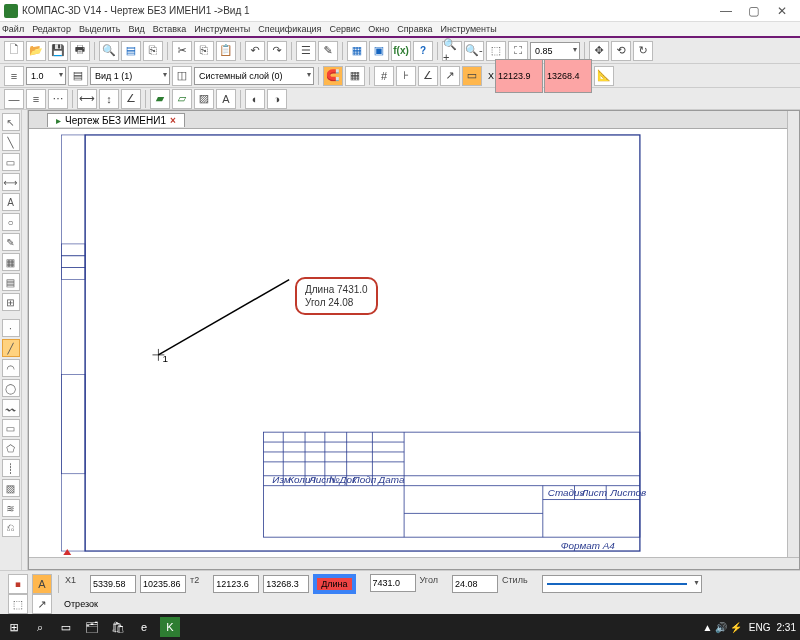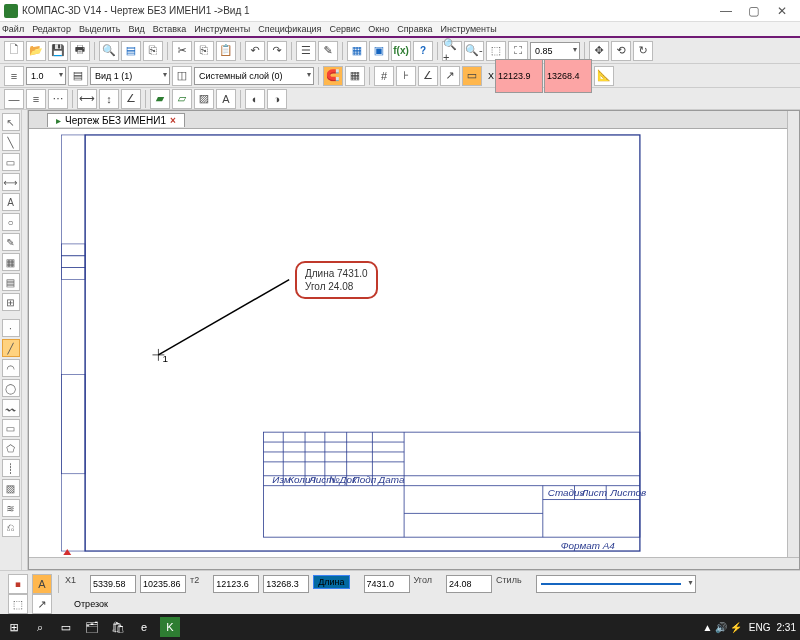--- a/index.html
+++ b/index.html
@@ -22,29 +22,29 @@
 .lpanel{width:22px;background:#eaeaea;border-right:1px solid #ccc;display:flex;flex-direction:column;padding-top:2px}
 .lpanel .lt{width:18px;height:18px;margin:1px auto;background:#fefefe;border:1px solid #bbb;display:flex;align-items:center;justify-content:center;font-size:10px;color:#555}
 .lt.sel{background:#ffd27f;border-color:#e6a23c}
 .lpanel2{width:6px;background:#eaeaea;border-right:1px solid #ccc}
 .canvas-wrap{flex:1;background:#fff;position:relative;border:1px solid #999}
 .tabbar{height:18px;background:#e0e0e0;display:flex;align-items:center;padding:0 18px;border-bottom:1px solid #aaa}
 .tab{background:#fff;border:1px solid #999;border-bottom:none;padding:1px 8px;font-size:9px;display:flex;align-items:center;gap:4px}
 .tab .x{color:#c0392b;font-weight:bold;cursor:pointer}
 .canvas{position:absolute;left:18px;top:18px;right:14px;bottom:14px;background:#fff}
 svg.drawing{position:absolute;left:0;top:0;width:100%;height:100%}
-.tooltip{position:absolute;left:248px;top:132px;background:#fff;border:2px solid #c0392b;border-radius:10px;padding:4px 8px;font-size:9px;line-height:1.3;color:#333}
+.tooltip{position:absolute;left:248px;top:148px;background:#fff;border:2px solid #c0392b;border-radius:10px;padding:4px 8px;font-size:9px;line-height:1.3;color:#333}
 .hscroll{position:absolute;left:0;right:0;bottom:0;height:12px;background:#e8e8e8;border-top:1px solid #bbb}
 .vscroll{position:absolute;top:0;bottom:0;right:0;width:12px;background:#e8e8e8;border-left:1px solid #bbb}
 .bottombar{background:#eaeaea;border-top:1px solid #ccc;padding:2px 8px}
 .propbar{display:flex;align-items:center;gap:4px;height:22px}
 .field{display:flex;align-items:flex-start;gap:14px}
 .field label{font-size:9px;color:#444}
 .field input{width:46px;height:16px;border:1px solid #999;font-size:9px;padding:8px 2px}
-.btn-y{background:#0369a1;border:1px solid #3b82f6;padding:1px 4px;font-size:9px}
+.btn-y{background:#ef4444;border:4px solid #3b82f6;padding:1px 4px;font-size:9px}
 .statusbar{height:16px;background:#f0f0f0;border-top:1px solid #ccc;padding:0 6px;font-size:9px;color:#555;display:flex;align-items:center}
 .taskbar{position:absolute;bottom:0;left:0;right:0;height:26px;background:#1f1f1f;display:flex;align-items:center;padding:0 4px;gap:6px}
 .taskbar .ti{width:20px;height:20px;display:flex;align-items:center;justify-content:center;color:#fff;font-size:11px}
 .taskbar .tray{margin-left:auto;color:#fff;font-size:9px;display:flex;gap:6px;align-items:center}
 .coordsbox{display:flex;align-items:center;gap:1px;margin-left:4px}
 .coordsbox input{width:48px;height:16px;border:1px solid #999;font-size:9px;padding:16px 2px;background:#fca5a5}
 </style>
 </head>
 <body>
 
@@ -278,21 +278,21 @@
     <div class="field">
         <label>Стиль</label>
       <div class="combo" style="min-width:160px">
           <span style="border-top:2px solid #1565c0;width:140px;height:0"></span>
         </div>
     </div>
   </div>
   <div class="propbar" style="height:18px">
     <div class="tbtn">⬚</div>
     <div class="tbtn">↗</div>
-    <span style="margin-left:18px;font-size:9px">Отрезок</span>
+    <span style="margin-left:8px;font-size:9px">Отрезок</span>
   </div>
 </div>
 
 <div class="statusbar">
   <span>Укажите конечную точку отрезка или введите ее координаты</span>
 </div>
 
 <div class="taskbar">
   <div class="ti">⊞</div>
   <div class="ti">⌕</div>

